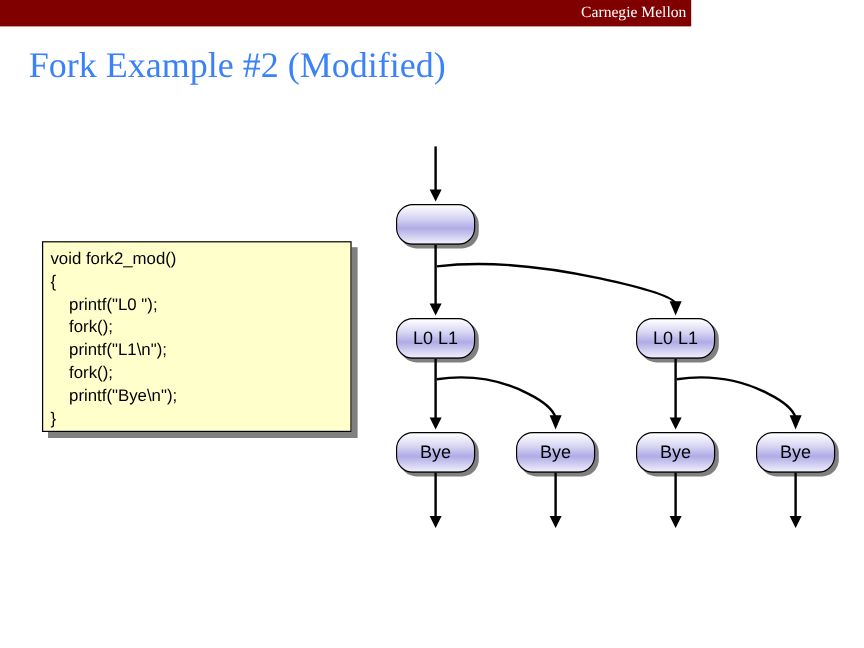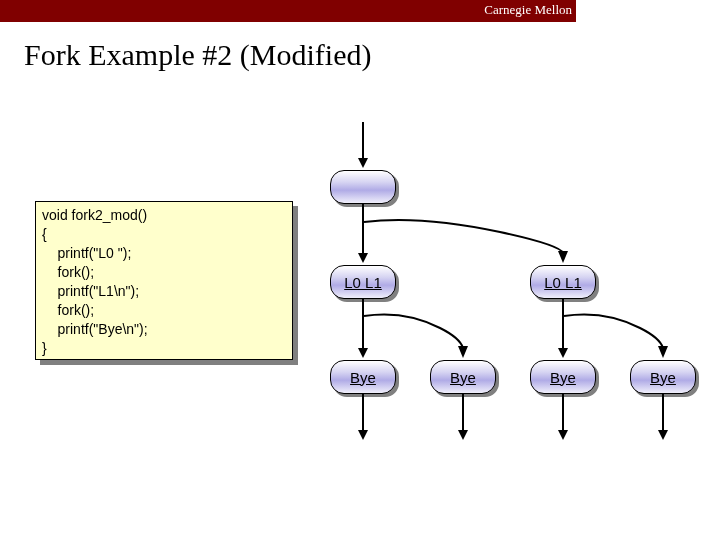--- a/index.html
+++ b/index.html
@@ -25,21 +25,21 @@
     color: #ffffff;
     font-size: 13px;
     font-family: "Times New Roman", Times, serif;
   }
   .title {
     position: absolute;
     left: 24px;
     top: 38px;
     font-size: 30px;
     font-family: "Times New Roman", Times, serif;
-    color: #000000;
+    color: #3b82f6;
   }
   
   .code-shadow {
     position: absolute;
     left: 40px;
     top: 206px;
     width: 258px;
     height: 159px;
     background: #808080;
   }
@@ -75,21 +75,20 @@
     color: #000;
     display: flex;
     align-items: center;
     justify-content: center;
     font-family: Arial, Helvetica, sans-serif;
     background: linear-gradient(to bottom,
        #ffffff 0%,
        #d6d4f2 35%,
        #b0abe6 60%,
        #f0effb 100%);
-    text-decoration: underline;
   }
   
   .vline {
     position: absolute;
     width: 2px;
     background: #000;
   }
   .arrowdown {
     position: absolute;
     width: 0; height: 0;

